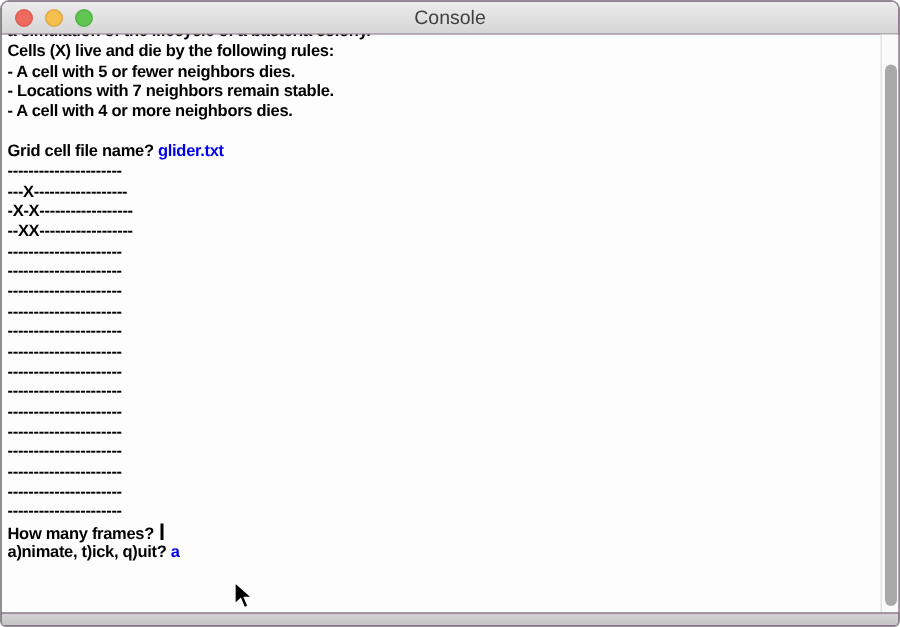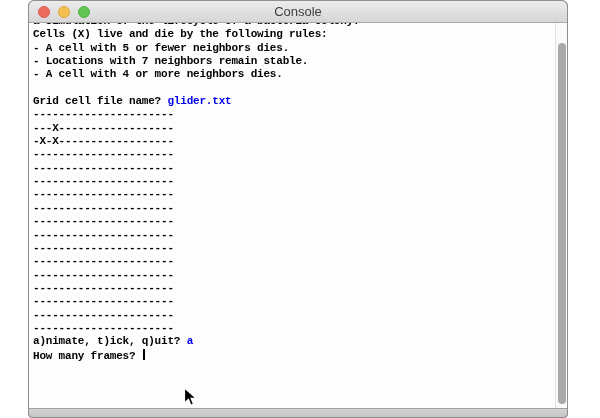--- a/index.html
+++ b/index.html
@@ -1,20 +1,20 @@
 <!DOCTYPE html>
 <html><head>
 <meta charset="utf-8">
 <style>
   * { margin:0; padding:0; box-sizing:border-box; }
   html,body { width:600px; height:418px; background:#ffffff; }
   .window {
-    position:relative; width:540px; height:418px;
+    position:relative; width:600px; height:418px;
     border:1px solid #8f8f8f; border-radius:6px 6px 4px 4px;
-    overflow:hidden; background:#701a75;margin-left:28px;
+    overflow:hidden; background:#701a75;
   }
   .titlebar {
     height:22px; background:linear-gradient(#ececec,#d6d6d6);
     border-bottom:1px solid #aaaaaa;
     display:flex; align-items:center; position:relative;
   }
   .traffic { position:absolute; left:9px; top:5px; display:flex; gap:8px; }
   .tl { width:12px; height:12px; border-radius:50%; }
   .tl-red    { background:#ed6a5f; border:1px solid #dc5b50; }
   .tl-yellow { background:#f5bf4f; border:1px solid #dfa940; }
@@ -22,21 +22,21 @@
   .title {
     flex:1; text-align:center;
     font-family:"Liberation Sans",sans-serif; font-size:13px; color:#3f3f3f;
   }
   .content {
     position:absolute; top:22px; left:0; right:0; bottom:9px;
     background:#fdfdfe; display:flex;
   }
   .terminal {
     flex:1; overflow:hidden; padding-left:4px;
-    font-family:Liberation Mono, monospace;
+    font-family:Liberation Sans, sans-serif;
     font-weight:bold; font-size:11px; letter-spacing:-0.2px;
     line-height:13.35px; color:#000000;
   }
   .line { white-space:pre; height:13.35px; }
   .line.clipped { margin-top:-8px; }
   .out { color:#000000; }
   .in  { color:#0000ee; }
   .caret {
     display:inline-block; width:2px; height:11px; background:#000;
     vertical-align:-1px; margin-left:1px;
@@ -74,36 +74,37 @@
         <div class="line clipped"><span class="out">a simulation of the lifecycle of a bacteria colony.</span></div>
         <div class="line"><span class="out">Cells (X) live and die by the following rules:</span></div>
         <div class="line"><span class="out">- A cell with 5 or fewer neighbors dies.</span></div>
         <div class="line"><span class="out">- Locations with 7 neighbors remain stable.</span></div>
         <div class="line"><span class="out">- A cell with 4 or more neighbors dies.</span></div>
         <div class="line"><span class="out"></span></div>
         <div class="line"><span class="out">Grid cell file name? </span><span class="in">glider.txt</span></div>
         <div class="line"><span class="out">----------------------</span></div>
         <div class="line"><span class="out">---X------------------</span></div>
         <div class="line"><span class="out">-X-X------------------</span></div>
+        <div class="line"><span class="out">--XX------------------</span></div>
         <div class="line"><span class="out">----------------------</span></div>
         <div class="line"><span class="out">----------------------</span></div>
         <div class="line"><span class="out">----------------------</span></div>
         <div class="line"><span class="out">----------------------</span></div>
         <div class="line"><span class="out">----------------------</span></div>
         <div class="line"><span class="out">----------------------</span></div>
         <div class="line"><span class="out">----------------------</span></div>
         <div class="line"><span class="out">----------------------</span></div>
         <div class="line"><span class="out">----------------------</span></div>
         <div class="line"><span class="out">----------------------</span></div>
         <div class="line"><span class="out">----------------------</span></div>
         <div class="line"><span class="out">----------------------</span></div>
         <div class="line"><span class="out">----------------------</span></div>
         <div class="line"><span class="out">----------------------</span></div>
+        <div class="line"><span class="out">How many frames? </span><span class="caret"></span></div>
         <div class="line"><span class="out">a)nimate, t)ick, q)uit? </span><span class="in">a</span></div>
-        <div class="line"><span class="out">How many frames? </span><span class="caret"></span></div>
       </div>
     <div class="scrollbar">
       <div class="thumb"></div>
     </div>
   </div>
 
   <div class="bottom-frame"></div>
 
   <svg class="mouse-cursor" width="15" height="21" viewBox="0 0 15 21">
     <path d="M1.5 1 L1.5 16 L5.4 12.4 L7.8 18.3 L10.5 17.1 L8.1 11.4 L13.2 11.4 Z" fill="#000000" stroke="#ffffff" stroke-width="1.2"></path>

